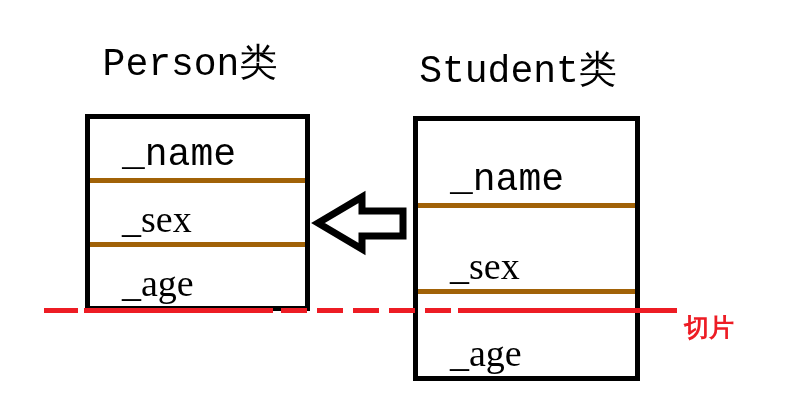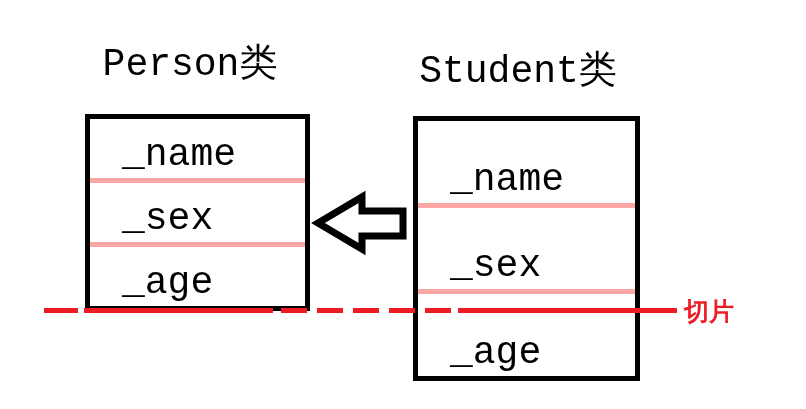--- a/index.html
+++ b/index.html
@@ -40,21 +40,21 @@
 
   .field-row {
     flex: 1;
     display: flex;
     align-items: flex-end;
     padding-left: 32px;
     padding-bottom: 4px;
     box-sizing: border-box;
     overflow: visible;
   }
-  .field-row + .field-row { border-top: 5px solid #fca5a5; }
+  .field-row + .field-row { border-top: 5px solid #a16207; font-family: Liberation Serif, serif; }
   .field-label {
     font-size: 38px;
     line-height: 1;
     white-space: nowrap;
   }
 
   .slice-arrow {
     position: absolute;
     left: 305px;
     top: 185px;
@@ -71,21 +71,21 @@
     pointer-events: none;
   }
   .slice-line-svg line {
     stroke: #ed1c24;
     stroke-width: 5;
   }
 
   .slice-label {
     position: absolute;
     left: 684px;
-    top: 300px;
+    top: 316px;
     font-size: 25px;
     line-height: 1.1;
     font-weight: bold;
     color: #ed1c24;
     white-space: nowrap;
   }
 </style>
 </head>
 <body>
 

